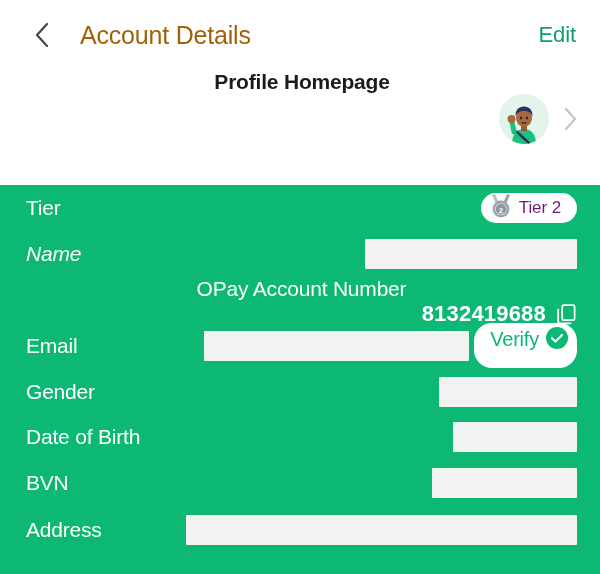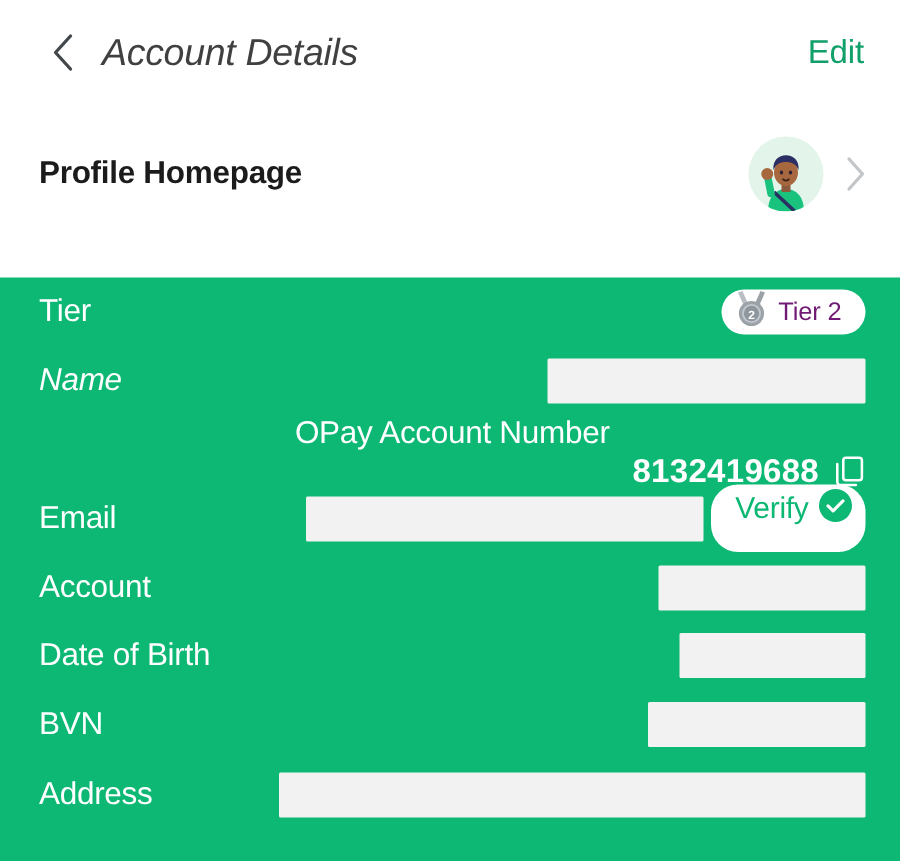--- a/index.html
+++ b/index.html
@@ -37,45 +37,45 @@
     height: 32px;
     display: flex;
     align-items: center;
     justify-content: flex-start;
     cursor: pointer;
     flex: none;
   }
   .back-btn svg { display: block; }
   .nav-title {
     font-size: 25px;
-    color: #404040;
+    color: #a16207;
     letter-spacing: -0.2px;
-    margin-left: 8px;
+    margin-left: 20px;
     white-space: nowrap;
-    font-style: italic;
   }
   .nav-edit {
     margin-left: auto;
     font-size: 22px;
     color: #12a06a;
     letter-spacing: -0.1px;
     cursor: pointer;
     padding: 4px 2px;
   }
 
   
   .profile-row {
     position: relative;
     height: 92px;
     display: flex;
     align-items: center;
     padding: 0 22px 0 26px;
     box-sizing: border-box;
     background: #ffffff;
     cursor: pointer;
+    flex-direction: column;
   }
   .profile-title {
     font-size: 21px;
     font-weight: bold;
     color: #1b1b1b;
     letter-spacing: -0.2px;
   }
   .profile-right {
     margin-left: auto;
     display: flex;
@@ -305,21 +305,21 @@
             <svg width="22" height="22" viewBox="0 0 22 22">
               <circle cx="11" cy="11" r="11" fill="#0cb873"></circle>
               <path d="M6 11.3 L9.4 14.6 L16 7.9" stroke="#ffffff" stroke-width="2.1" fill="none" stroke-linecap="round" stroke-linejoin="round"></path>
             </svg>
           </span>
         </div>
       </div>
     </div>
 
     <div class="row row-gender">
-      <div class="row-label">Account</div>
+      <div class="row-label">Gender</div>
       <div class="row-right">
         <div class="blank blank-gender"></div>
       </div>
     </div>
 
     <div class="row row-dob">
       <div class="row-label">Date of Birth</div>
       <div class="row-right">
         <div class="blank blank-dob"></div>
       </div>

